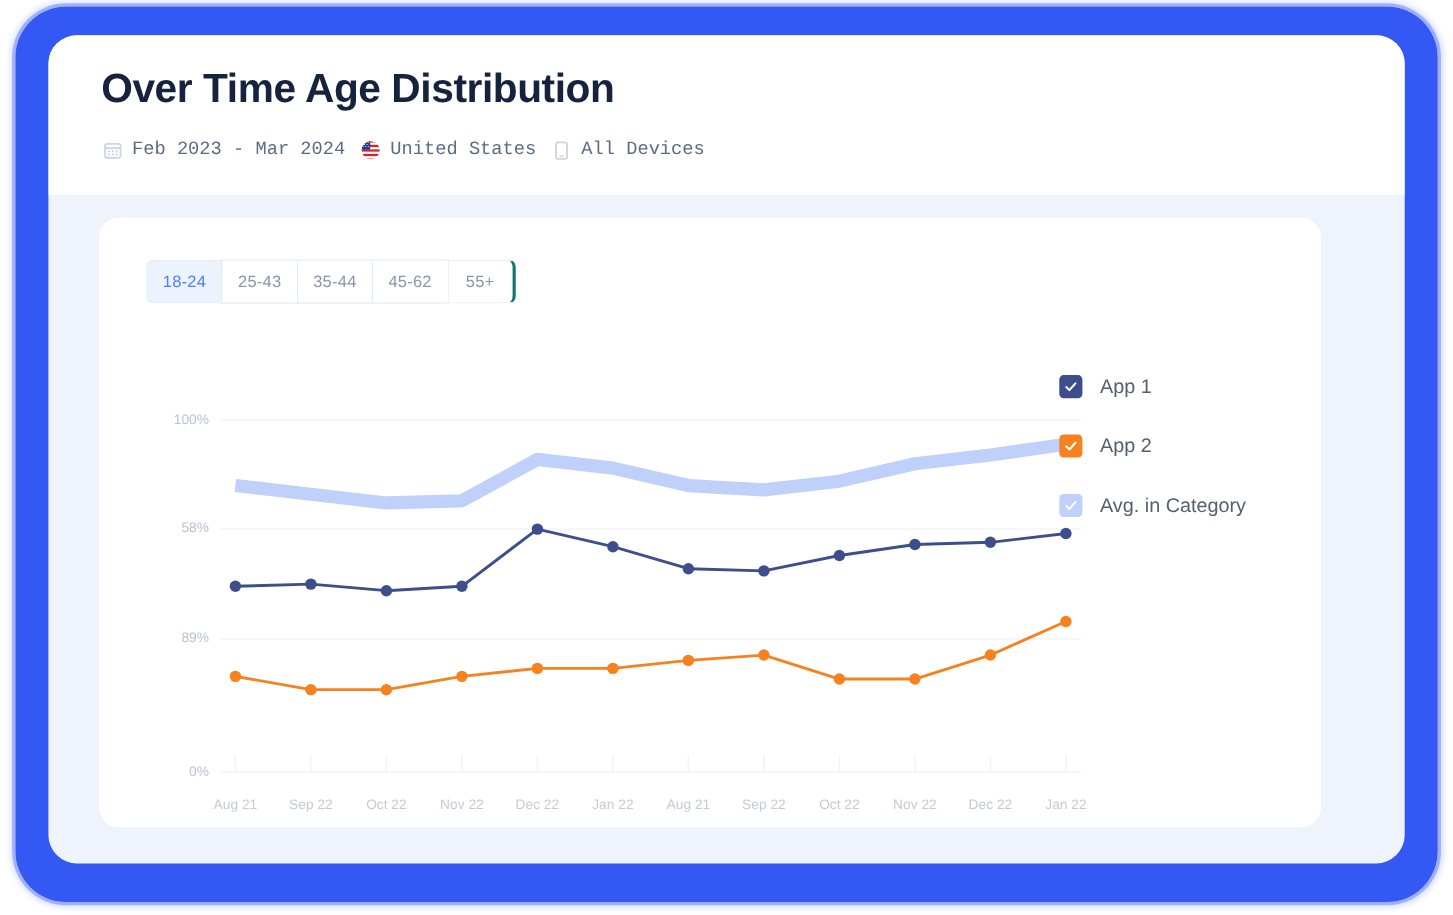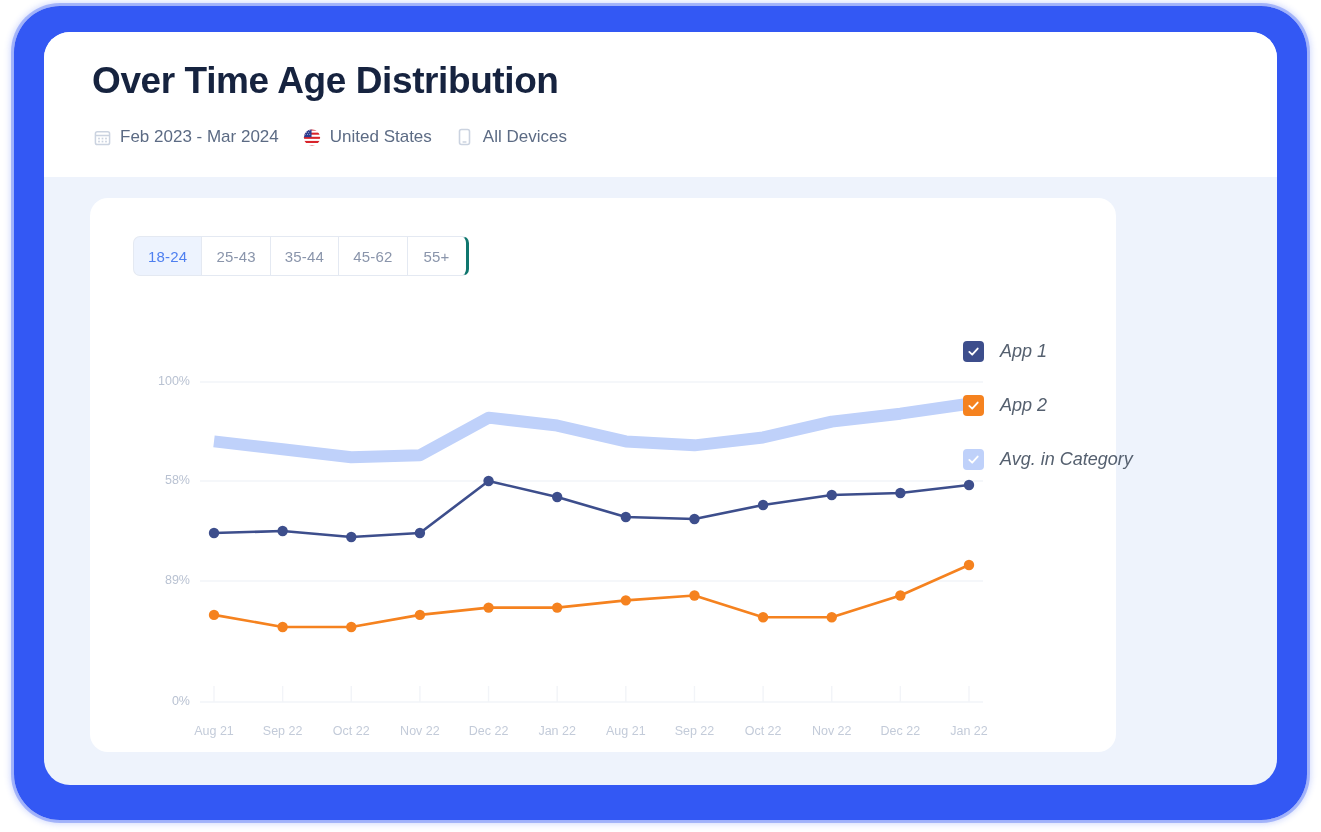--- a/index.html
+++ b/index.html
@@ -74,21 +74,22 @@
     color: #16233F;
     letter-spacing: -0.4px;
     white-space: nowrap;
   }
   .meta-row {
     position: absolute;
     left: 49px;
     top: 95px;
     display: flex;
     align-items: center;
-    gap: 24px;
+    gap: 14px;
+    font-family: Liberation Mono, monospace;
   }
   .meta-item {
     display: flex;
     align-items: center;
     gap: 9px;
     font-size: 17px;
     color: #5C6B84;
     white-space: nowrap;
   }
   .meta-icon {
@@ -98,21 +99,21 @@
     width: 18px;
     height: 18px;
     flex: none;
   }
 
   
   .card {
     position: absolute;
     left: 46px;
     top: 166px;
-    width: 1026px;
+    width: 1111px;
     height: 554px;
     background: #ffffff;
     border-radius: 18px;
   }
 
   
   .age-tabs {
     position: absolute;
     left: 43px;
     top: 38px;
@@ -184,21 +185,20 @@
     left: 873px;
     top: 143px;
     display: flex;
     flex-direction: column;
     gap: 33px;
   }
   .legend-item {
     display: flex;
     align-items: flex-start;
     gap: 16px;
-    font-style: italic;
   }
   .legend-box {
     width: 21px;
     height: 21px;
     border-radius: 4px;
     display: flex;
     align-items: center;
     justify-content: center;
     flex: none;
   }

